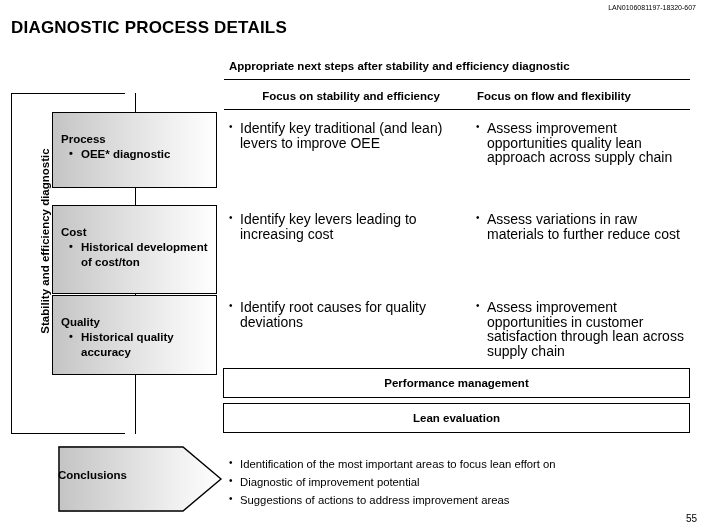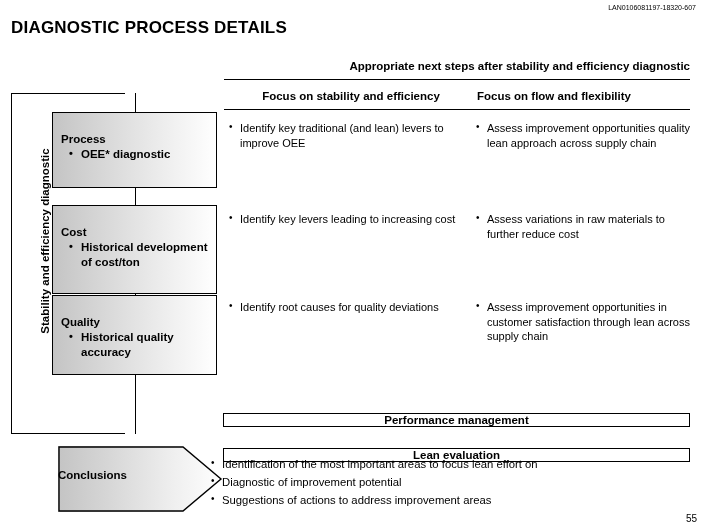--- a/index.html
+++ b/index.html
@@ -37,21 +37,21 @@
   }
 
   
   #next-steps-heading {
     position: absolute;
     left: 229px;
     top: 60px;
     width: 461px;
     font-size: 11.5px;
     font-weight: bold;
-    text-align: right;
+    text-align: left;
     white-space: nowrap;
   }
   #next-steps-rule {
     position: absolute;
     left: 224px;
     top: 79px;
     width: 466px;
     height: 0;
     border-top: 1.4px solid #000;
   }
@@ -170,51 +170,50 @@
   }
 
   
   .bullet-list {
     position: absolute;
     margin: 0;
     padding: 0;
     list-style: none;
   }
   .bullet-list li {
-    font-size: 11px;
+    font-size: 14px;
     line-height: 14.5px;
     padding-left: 11px;
     position: relative;
     margin-bottom: 0;
   }
   .bullet-list li::before {
     content: "\2022";
     position: absolute;
     left: 0px;
     top: -1px;
     font-size: 10px;
   }
   .col-a { left: 229px; width: 235px; }
   .col-b { left: 476px; width: 218px; }
 
   
   .wide-bar {
     position: absolute;
     left: 223px;
     width: 467px;
-    height: 14px;
+    height: 30px;
     border: 1.2px solid #000;
     box-sizing: border-box;
     background: #ffffff;
     display: flex;
     align-items: center;
     justify-content: center;
     font-size: 11.5px;
     font-weight: bold;
-    margin-top: 45px;
   }
   #bar-performance { top: 368px; }
   #bar-lean { top: 403px; }
 
   
   #conclusions-shape {
     position: absolute;
     left: 58px;
     top: 446px;
     width: 165px;
@@ -234,21 +233,21 @@
   #conclusions-label {
     position: absolute;
     left: 58px;
     top: 469px;
     width: 126px;
     font-size: 11.5px;
     font-weight: bold;
   }
   #conclusions-bullets {
     top: 455px;
-    left: 211px;
+    left: 229px;
     width: 470px;
   }
   #conclusions-bullets li {
     font-size: 11.3px;
     line-height: 18px;
   }
 
   
   #page-number {
     position: absolute;

